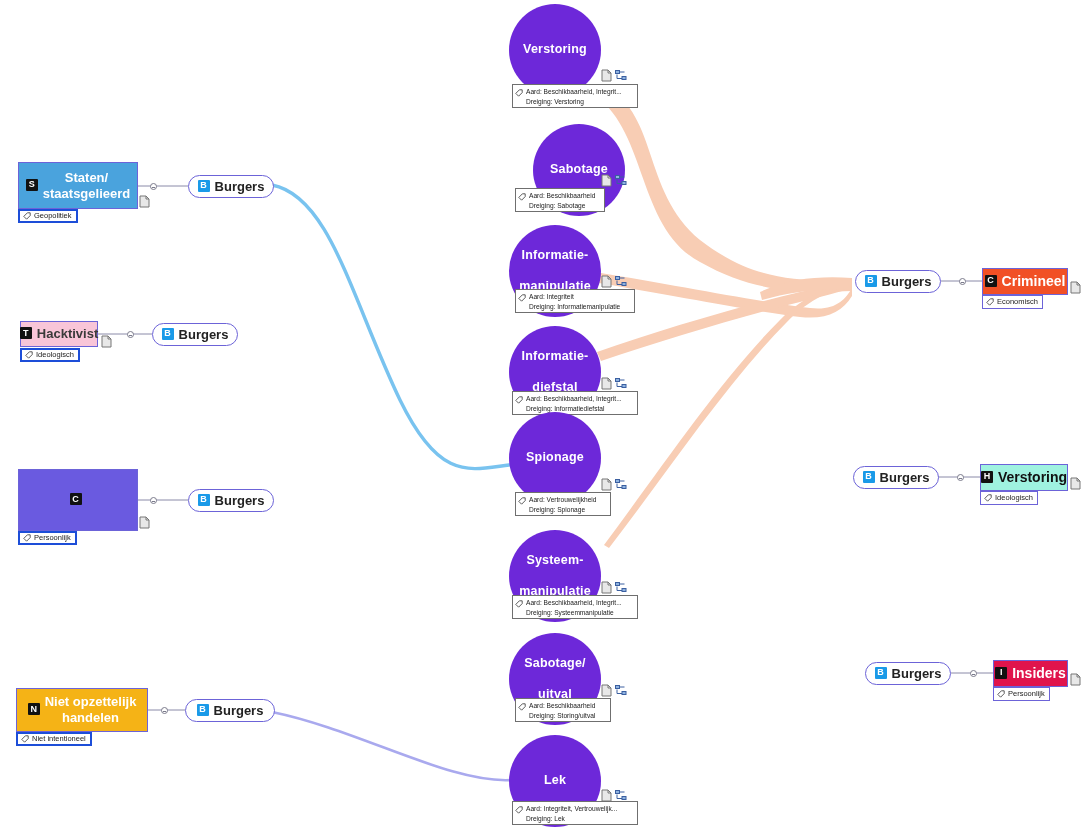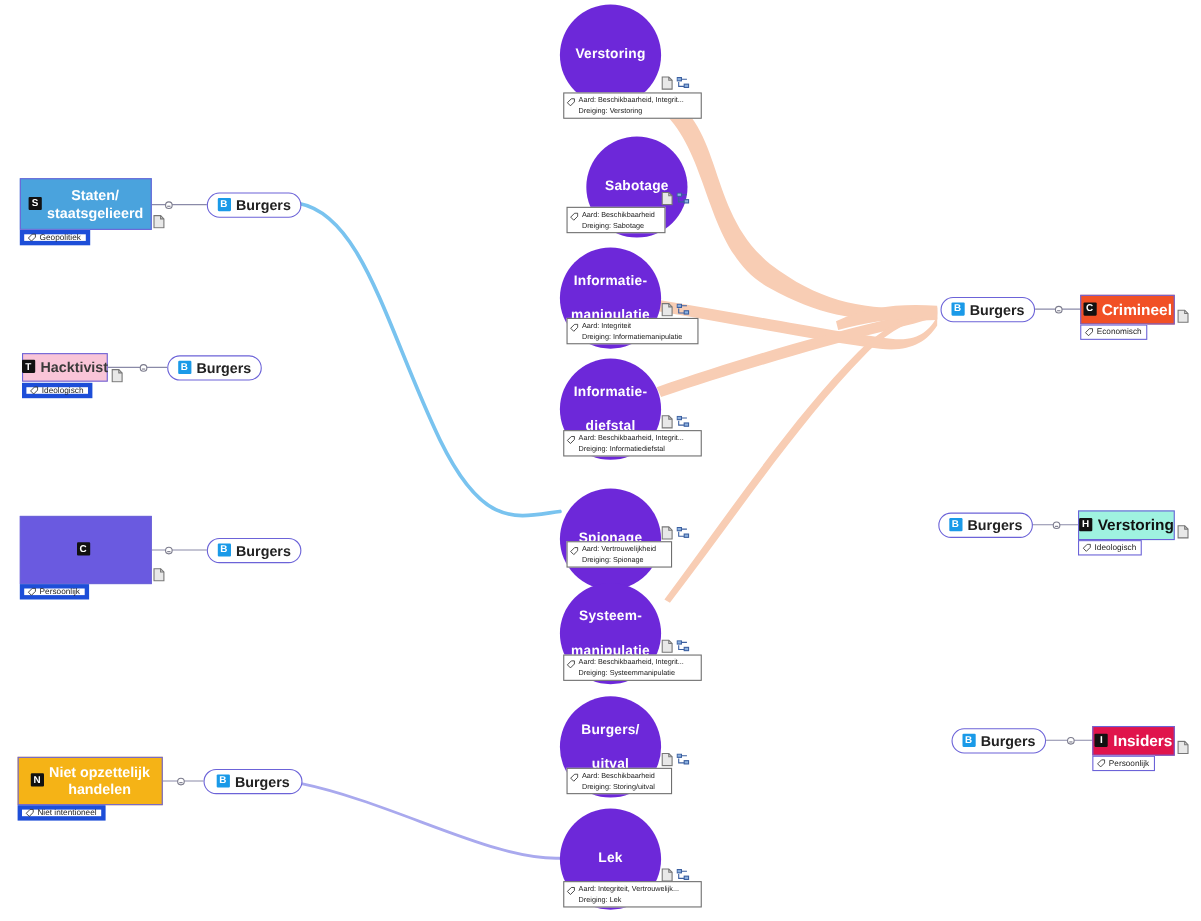--- a/index.html
+++ b/index.html
@@ -46,21 +46,21 @@
     background:#ffffff;
     border:1px solid #6c63d8;
     font-size:7.5px;
     color:#222;
     padding:1px 4px 1px 3px;
     display:flex;align-items:center;gap:3px;
     white-space:nowrap;
     line-height:1.25;
     height:14px;
   }
-  .tag.plain{border:4px solid #1d4ed8;}
+  .tag.plain{border:2px solid #1d4ed8;}
   .tag-ico{flex:0 0 auto;}
 
   
   .noteico{position:absolute;width:11px;height:13px;}
 
   
   .circle{
     position:absolute;
     border-radius:50%;
     background:#6d28d9;
@@ -309,21 +309,21 @@
         <path d="M4.5 2h5M2 4.5v4h5" fill="none" stroke="#3b5fa0"></path>
       </svg>
   </div>
   <div class="cbox" style="left:512px;top:391px;width:126px;height:24px;">
     <svg class="tag-ico" width="8" height="8" viewBox="0 0 10 10" style="margin-top:2px">
         <path d="M1 5.5 L5.5 1 L9 1 L9 4.5 L4.5 9 Z" fill="none" stroke="#333" stroke-width="1"></path>
       </svg>
     <span class="lines"><span>Aard: Beschikbaarheid, Integrit...</span><br><span>Dreiging: Informatiediefstal</span></span>
   </div>
 
-  <div class="circle" style="left:509px;top:444px;width:92px;height:92px;">
+  <div class="circle" style="left:509px;top:412px;width:92px;height:92px;">
     <span>Spionage</span>
   </div>
   <div class="iconpair" style="left:601px;top:478px;">
     <svg width="11" height="13" viewBox="0 0 11 13">
         <path d="M1 1h6l3 3v8H1z" fill="#e8e8e8" stroke="#777" stroke-width="1"></path>
         <path d="M7 1v3h3" fill="none" stroke="#777" stroke-width="1"></path>
       </svg>
     <svg width="12" height="11" viewBox="0 0 12 11">
         <rect x="0.5" y="0.5" width="4" height="3" fill="#8fb3e0" stroke="#3b5fa0"></rect>
         <rect x="7" y="6.5" width="4" height="3" fill="#8fb3e0" stroke="#3b5fa0"></rect>
@@ -352,21 +352,21 @@
       </svg>
   </div>
   <div class="cbox" style="left:512px;top:595px;width:126px;height:24px;">
     <svg class="tag-ico" width="8" height="8" viewBox="0 0 10 10" style="margin-top:2px">
         <path d="M1 5.5 L5.5 1 L9 1 L9 4.5 L4.5 9 Z" fill="none" stroke="#333" stroke-width="1"></path>
       </svg>
     <span class="lines"><span>Aard: Beschikbaarheid, Integrit...</span><br><span>Dreiging: Systeemmanipulatie</span></span>
   </div>
 
   <div class="circle" style="left:509px;top:633px;width:92px;height:92px;">
-    <span><span>Burgers/</span><br><span>uitval</span></span>
+    <span><span>Sabotage/</span><br><span>uitval</span></span>
   </div>
   <div class="iconpair" style="left:601px;top:684px;">
     <svg width="11" height="13" viewBox="0 0 11 13">
         <path d="M1 1h6l3 3v8H1z" fill="#e8e8e8" stroke="#777" stroke-width="1"></path>
         <path d="M7 1v3h3" fill="none" stroke="#777" stroke-width="1"></path>
       </svg>
     <svg width="12" height="11" viewBox="0 0 12 11">
         <rect x="0.5" y="0.5" width="4" height="3" fill="#8fb3e0" stroke="#3b5fa0"></rect>
         <rect x="7" y="6.5" width="4" height="3" fill="#8fb3e0" stroke="#3b5fa0"></rect>
         <path d="M4.5 2h5M2 4.5v4h5" fill="none" stroke="#3b5fa0"></path>

